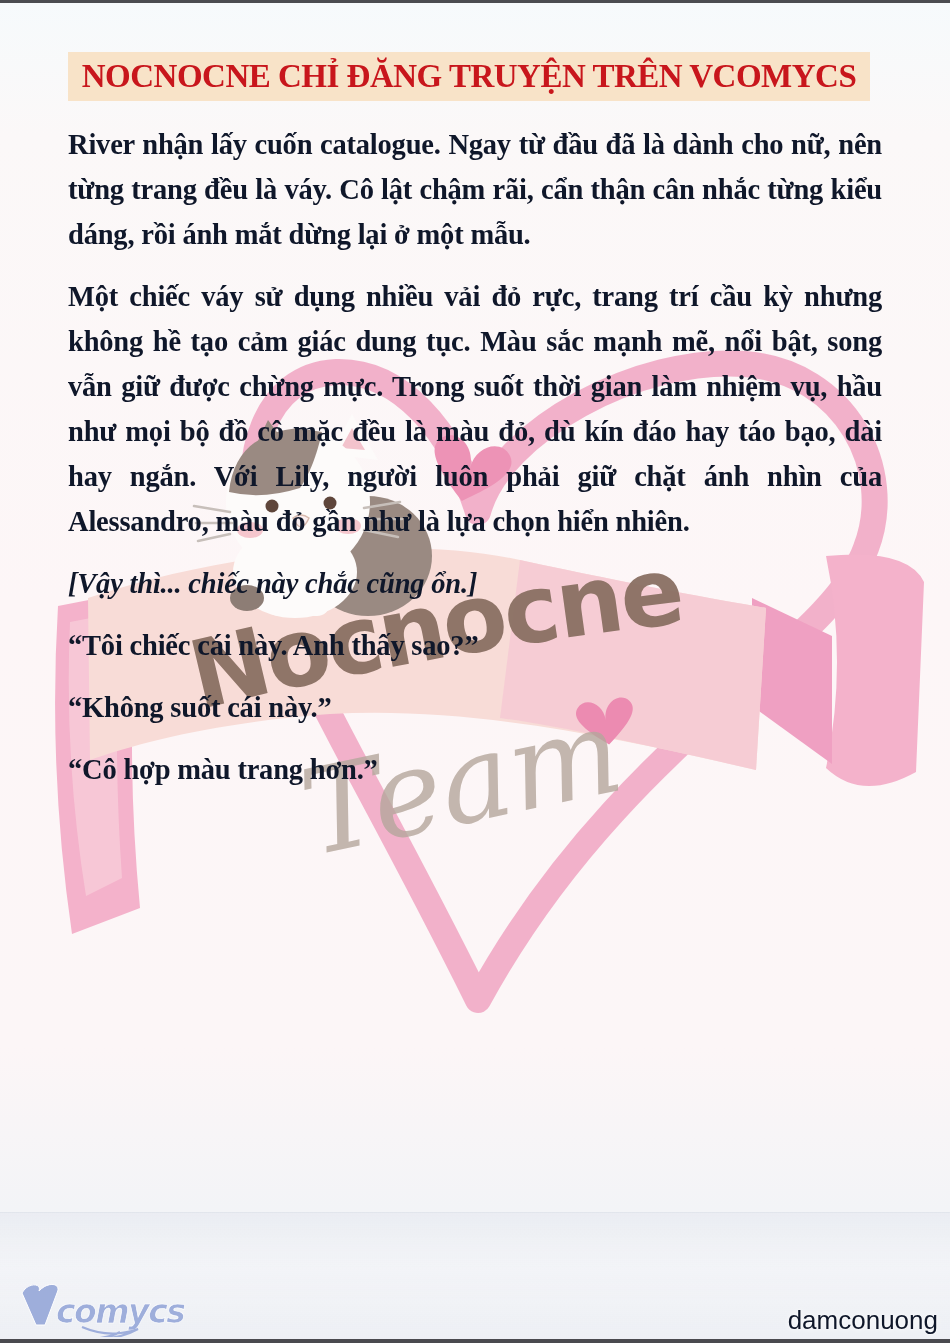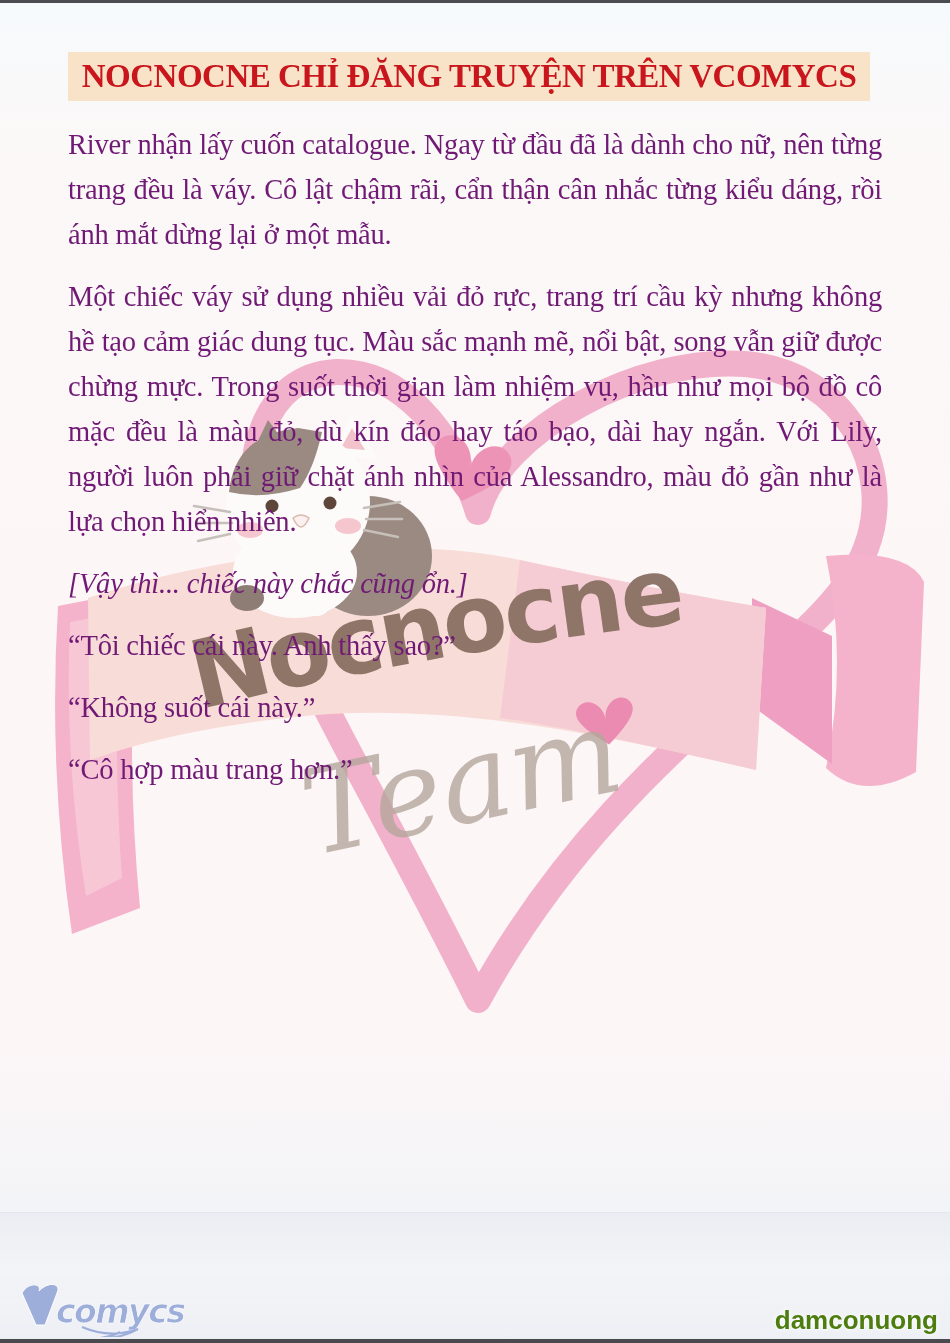--- a/index.html
+++ b/index.html
@@ -17,28 +17,28 @@
   svg.watermark{position:absolute;left:0;top:0;z-index:1;}
   .content{position:relative;z-index:2;padding:52px 68px 0 68px;}
   .header-band{
     background:#f8e3c8;color:#c8161c;text-align:center;
     font-weight:700;font-size:33px;line-height:37px;letter-spacing:-0.5px;
     padding:6px 2px;margin:0 12px 21px 0;
     font-family:"Liberation Serif","DejaVu Serif",serif;
   }
   .content p{
     margin:0 0 17px 0;
-    font-weight:400;font-size:28.5px;line-height:45px;
-    color:#701a75;text-align:justify;letter-spacing:-0.2px;
+    font-weight:700;font-size:28.5px;line-height:45px;
+    color:#0f172a;text-align:justify;letter-spacing:-0.2px;
   }
   .content p .it{font-style:italic;}
   .credit{
     position:absolute;right:12px;bottom:7px;z-index:3;
     font-family:"Liberation Sans","DejaVu Sans",sans-serif;
-    font-weight:700;font-size:26px;color:#4d7c0f;
+    font-weight:400;font-size:26px;color:#0f172a;
     text-shadow:0 0 6px #ffffff,0 0 2px #ffffff;
   }
   .vcomycs{position:absolute;left:12px;bottom:6px;z-index:3;}
 </style>
 </head>
 <body>
 
 <svg class="watermark" width="950" height="1343" viewBox="0 0 950 1343" aria-hidden="true">
 
   <path d="M478,512 C452,430 400,370 336,372 C262,376 244,460 256,526 C272,634 352,746 478,1000

